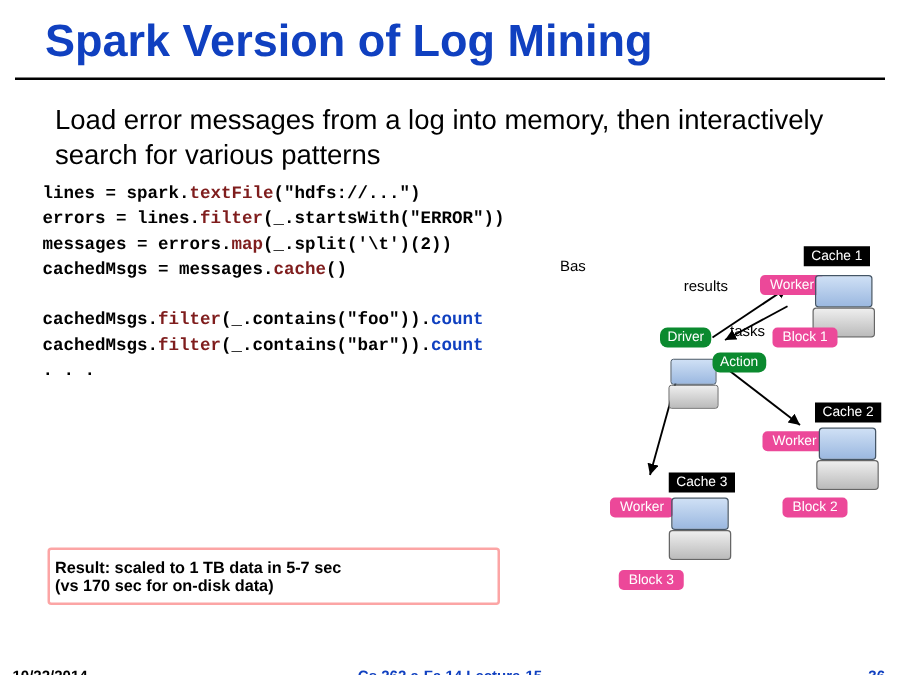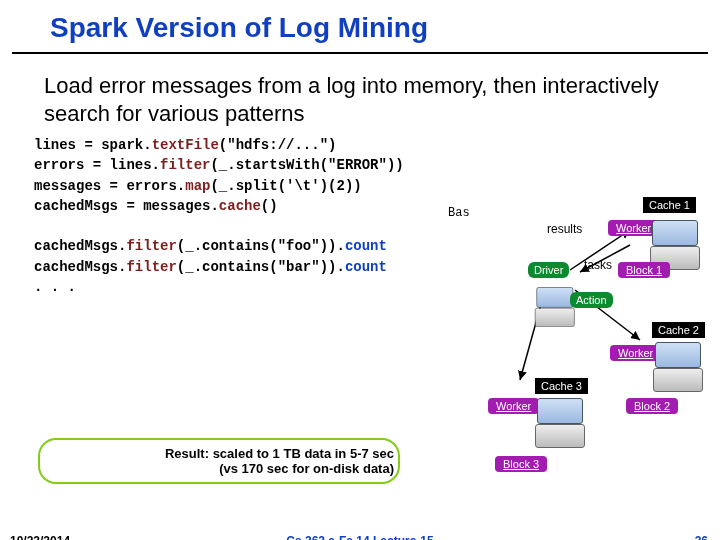--- a/index.html
+++ b/index.html
@@ -7,23 +7,23 @@
     padding: 0;
     width: 720px;
     height: 540px;
     background: white;
     font-family: Arial, sans-serif;
     position: relative;
     overflow: hidden;
   }
   .title {
     color: #1040c0;
-    font-size: 28px;
-    font-weight: bold;
-    padding: 12px 0 4px 50px;
+    font-size: 36px;
+    font-weight: bold;
+    padding: 12px 0 4px 36px;
   }
   .hr {
     border-top: 2px solid #000;
     margin: 4px 12px 0 12px;
   }
   .subtitle {
     font-size: 22px;
     color: #000;
     padding: 18px 15px 8px 44px;
     line-height: 1.25;
@@ -37,24 +37,24 @@
     line-height: 1.45;
     white-space: pre;
   }
   .code .kw1 { color: #7f1d1d; }
   .code .kw2 { color: #1040c0; text-align: center; }
   .result-box {
     position: absolute;
     left: 38px;
     top: 438px;
     width: 350px;
-    border: 2px solid #84cc16;
-    border-radius: 18px;
+    border: 2px solid #fca5a5;
+    border-radius: 3px;
     padding: 6px 4px;
-    text-align: right;
+    text-align: left;
     font-size: 13px;
     font-weight: bold;
   }
   .footer {
     position: absolute;
     bottom: 6px;
     left: 0;
     width: 100%;
     font-size: 12px;
     font-weight: bold;
@@ -101,26 +101,25 @@
   .lbl-dark {
     position: absolute;
     background: #000;
     color: #fff;
     font-size: 11px;
     padding: 2px 6px;
     white-space: nowrap;
   }
   .lbl-blue {
     position: absolute;
-    background: #a21caf;
+    background: #ec4899;
     color: #fff;
     font-size: 11px;
     padding: 2px 8px;
     border-radius: 4px;
-    text-decoration: underline;
   }
   .smalltxt {
     position: absolute;
     font-size: 12px;
     color: #000;
   }
 </style>
 </head>
 <body>
 
@@ -147,39 +146,39 @@
       <marker id="ah" markerWidth="8" markerHeight="8" refX="6" refY="3" orient="auto">
         <path d="M0,0 L6,3 L0,6 Z" fill="#000"></path>
       </marker>
     </defs>
     <line x1="130" y1="70" x2="190" y2="30" stroke="#000" stroke-width="1.5" marker-end="url(#ah)"></line>
     <line x1="190" y1="45" x2="140" y2="72" stroke="#000" stroke-width="1.5" marker-end="url(#ah)"></line>
     <line x1="135" y1="90" x2="200" y2="140" stroke="#000" stroke-width="1.5" marker-end="url(#ah)"></line>
     <line x1="105" y1="90" x2="80" y2="180" stroke="#000" stroke-width="1.5" marker-end="url(#ah)"></line>
   </svg>
 
-  <span class="smalltxt" style="left:8px; top:6px;font-family:Liberation Mono, monospace;">Bas</span>
+  <span class="smalltxt" style="left:8px; top:6px;">Bas</span>
   <span class="lbl-dark" style="left:203px; top:-3px;">Cache 1</span>
   <span class="smalltxt" style="left:107px; top:22px;">results</span>
   <span class="lbl-blue" style="left:168px; top:20px;">Worker</span>
 
   <div class="srv" style="left:210px; top:20px;">
     <div class="srv-body"></div>
       <div class="srv-base"></div>
   </div>
   <span class="lbl-blue" style="left:178px; top:62px;">Block 1</span>
 
   <span class="smalltxt" style="left:144px; top:58px;">tasks</span>
   <span class="lbl-green" style="left:88px; top:62px;">Driver</span>
   <div class="srv" style="left:90px; top:82px; transform:scale(0.8);">
     <div class="srv-body"></div>
       <div class="srv-base"></div>
   </div>
 
-  <span class="lbl-green" style="left:130px; top:92px;">Action</span>
+  <span class="lbl-green" style="left:130px; top:82px;">Action</span>
 
   <span class="lbl-dark" style="left:212px; top:122px;">Cache 2</span>
   <span class="lbl-blue" style="left:170px; top:145px;">Worker</span>
   <div class="srv" style="left:213px; top:142px;">
     <div class="srv-body"></div>
       <div class="srv-base"></div>
   </div>
   <span class="lbl-blue" style="left:186px; top:198px;">Block 2</span>
 
   <span class="lbl-dark" style="left:95px; top:178px;">Cache 3</span>

